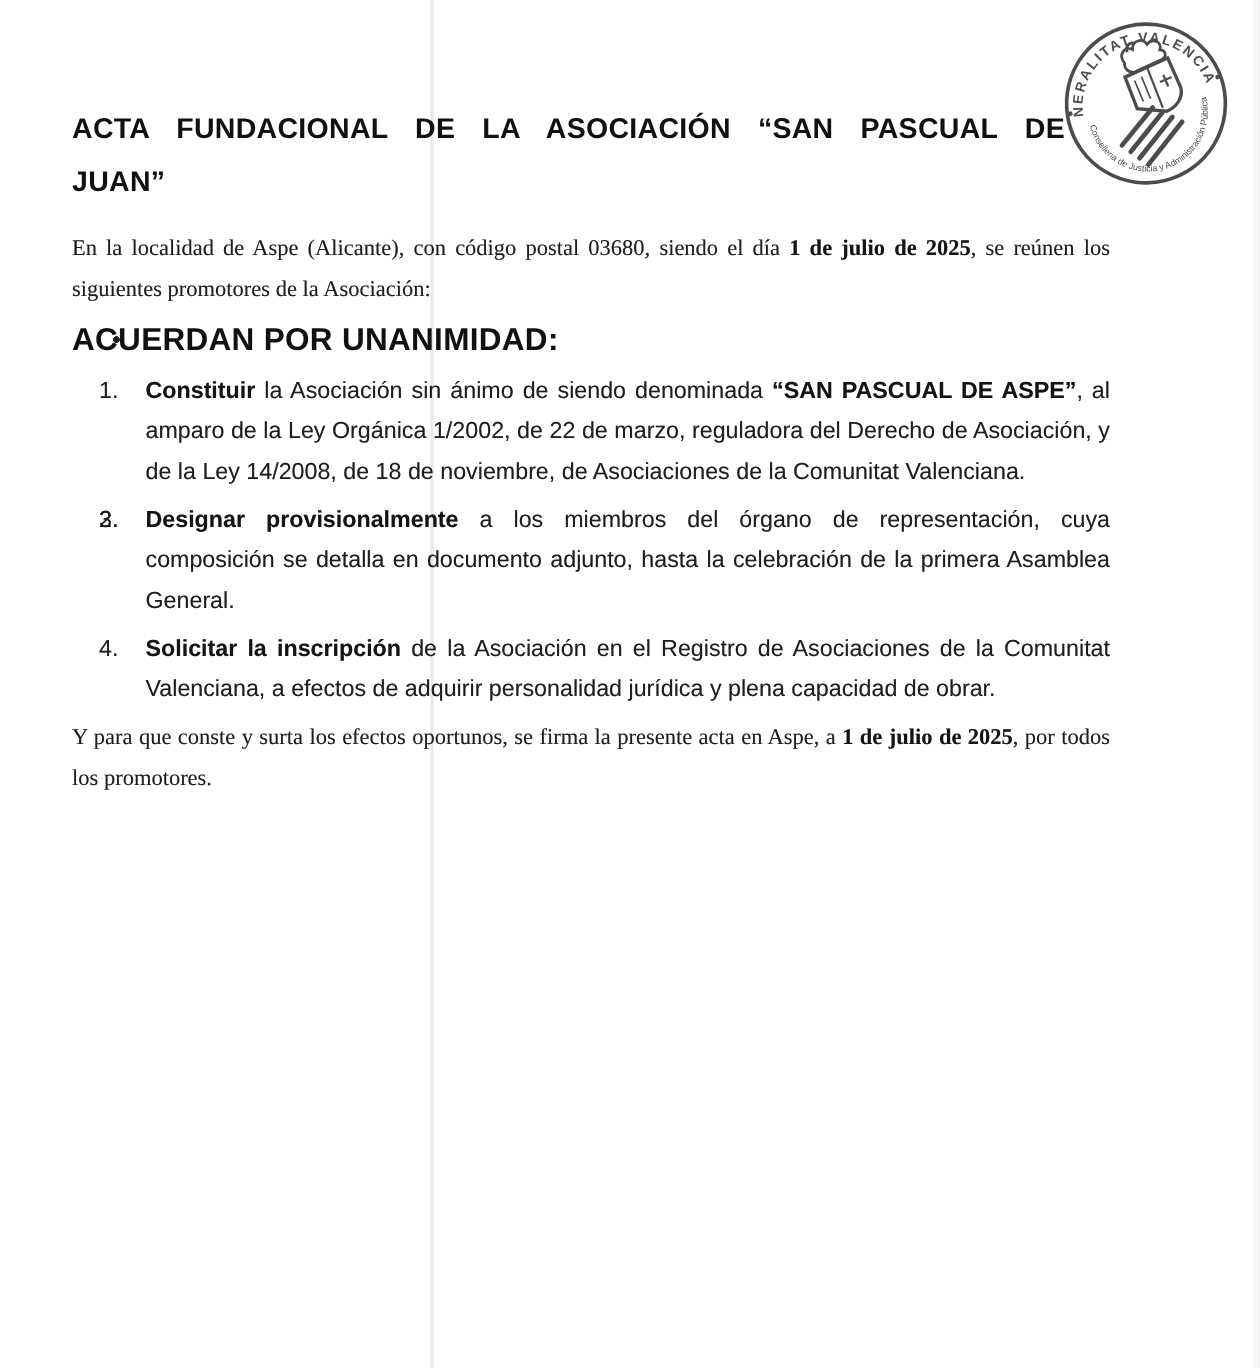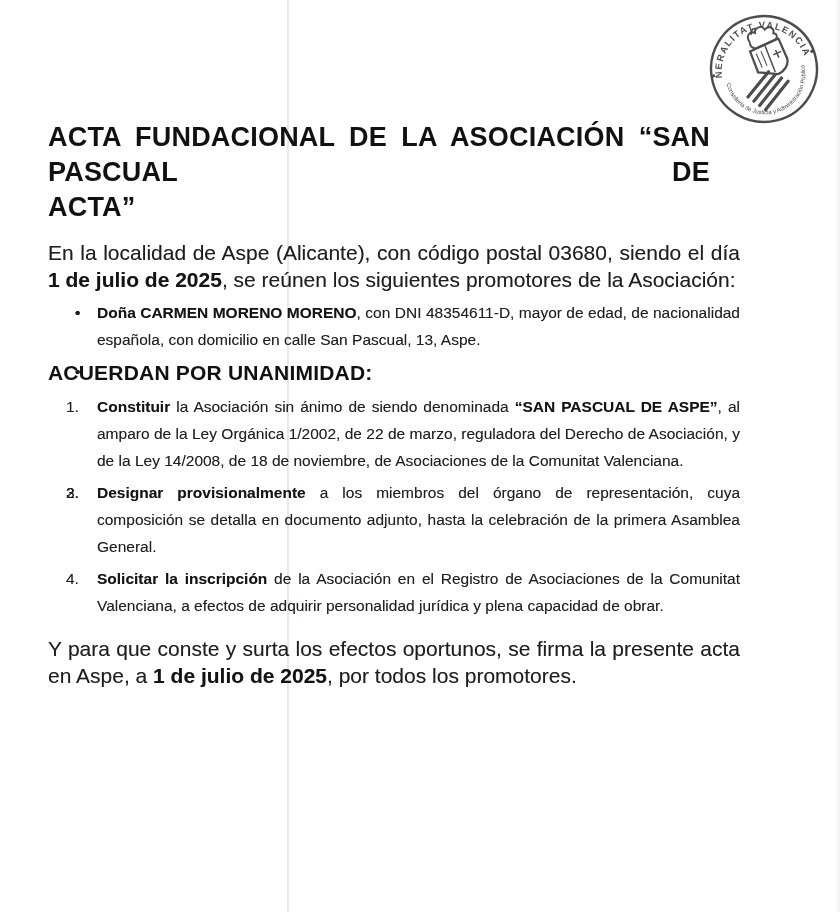--- a/index.html
+++ b/index.html
@@ -24,31 +24,32 @@
   }
   
   .seal{
     position:absolute;top:4px;right:8px;width:136px;height:130px;
     opacity:.92;
   }
   .content{
     position:absolute;left:48px;top:0;width:692px;
   }
   .doc-title{
-    margin:120px 0 0 0;
+    margin:69px 0 0 0;
     width:662px;
-    font-size:27px;font-weight:700;color:#111;
+    font-size:19px;font-weight:700;color:#111;
     line-height:35px;letter-spacing:.2px;
   }
   .doc-title .t1{display:block;text-align:justify;text-align-last:justify;}
   .doc-title .t2{display:block;}
   .para{
     margin:14px 0 0 0;
-    font-size:21px;line-height:27px;text-align:justify;
+    font-size:15px;line-height:27px;text-align:justify;
     text-shadow:0 0 .4px rgba(0,0,0,.35);
+    font-family:Liberation Serif, serif;
   }
   ul.promoters{list-style:none;margin:6px 0 0 0;padding:0;}
   ul.promoters li{
     position:relative;padding-left:49px;margin-bottom:5px;
     font-size:15.5px;line-height:27px;text-align:justify;
     text-shadow:0 0 .4px rgba(0,0,0,.35);
   }
   ul.promoters .bullet{
     position:absolute;left:27px;top:0;font-size:15px;
   }
@@ -56,21 +57,21 @@
     margin:8px 0 0 0;font-size:21px;font-weight:700;color:#111;
     letter-spacing:.2px;
   }
   ol.agreements{list-style:none;margin:8px 0 0 0;padding:0;}
   ol.agreements li{
     position:relative;padding-left:49px;margin-bottom:5px;
     font-size:15.5px;line-height:27px;text-align:justify;
     text-shadow:0 0 .4px rgba(0,0,0,.35);
   }
   ol.agreements .num{position:absolute;left:18px;top:0;}
-  .closing{margin-top:16px;}
+  .closing{margin-top:6px;}
   b,.b{font-weight:700;color:#141414;}
 </style>
 </head>
 <body>
 
 <div class="page">
 
   <div class="scan-line"></div>
   <div class="edge-shade"></div>
 
@@ -105,32 +106,31 @@
           </g>
         </g>
       </g>
     </svg>
   </div>
 
   <div class="content">
 
     <h1 class="doc-title">
       <span class="t1">ACTA FUNDACIONAL DE LA ASOCIACIÓN “SAN PASCUAL DE</span>
-      <span class="t2">ACTA”</span>
+      <span class="t2">JUAN”</span>
     </h1>
 
     <p class="para"><span>En la localidad de Aspe (Alicante), con código postal 03680, siendo el día </span><span class="b">1 de julio de 2025</span><span>, se reúnen los siguientes promotores de la Asociación:</span></p>
 
     <ul class="promoters">
       <li>
         <span class="bullet">•</span>
       </li>
       <li>
         <span class="bullet">•</span>
-        <span><span class="b">Doña CARMEN MORENO MORENO</span><span>, con DNI 48354611-D, mayor de edad, de nacionalidad española, con domicilio en calle San Pascual, 13, Aspe.</span></span>
       </li>
       <li>
         <span class="bullet">•</span>
       </li>
       <li>
         <span class="bullet">•</span>
       </li>
     </ul>
 
     <h2 class="acuerdan">ACUERDAN POR UNANIMIDAD:</h2>

